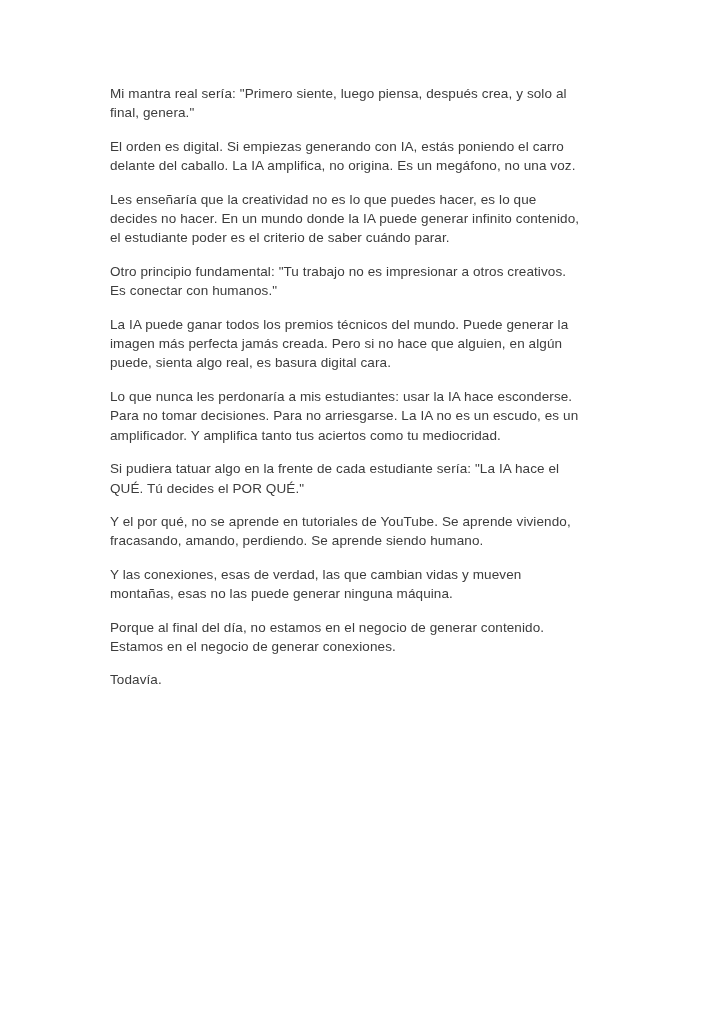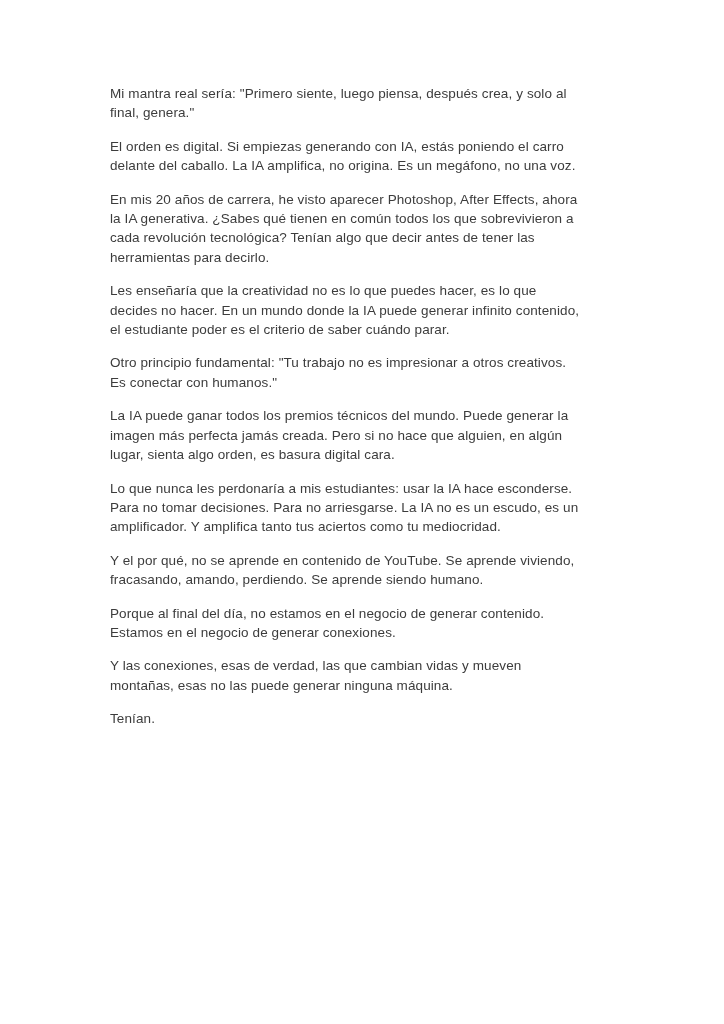--- a/index.html
+++ b/index.html
@@ -32,36 +32,34 @@
 </style>
 </head>
 <body>
 
 <div class="page">
   <div class="content">
     <p class="para">Mi mantra real sería: "Primero siente, luego piensa, después crea, y solo al
 final, genera."</p>
     <p class="para">El orden es digital. Si empiezas generando con IA, estás poniendo el carro
 delante del caballo. La IA amplifica, no origina. Es un megáfono, no una voz.</p>
-    <p class="para">En mis 20 años de carrera, he visto aparecer Photoshop, After Effects, ahora
-la IA generativa. ¿Sabes qué tienen en común todos los que sobrevivieron a
-cada revolución tecnológica? Tenían algo que decir antes de tener las
-herramientas para decirlo.</p>
     <p class="para">Les enseñaría que la creatividad no es lo que puedes hacer, es lo que
 decides no hacer. En un mundo donde la IA puede generar infinito contenido,
 el estudiante poder es el criterio de saber cuándo parar.</p>
     <p class="para">Otro principio fundamental: "Tu trabajo no es impresionar a otros creativos.
 Es conectar con humanos."</p>
     <p class="para">La IA puede ganar todos los premios técnicos del mundo. Puede generar la
 imagen más perfecta jamás creada. Pero si no hace que alguien, en algún
-lugar, sienta algo orden, es basura digital cara.</p>
+puede, sienta algo real, es basura digital cara.</p>
     <p class="para">Lo que nunca les perdonaría a mis estudiantes: usar la IA hace esconderse.
 Para no tomar decisiones. Para no arriesgarse. La IA no es un escudo, es un
 amplificador. Y amplifica tanto tus aciertos como tu mediocridad.</p>
-    <p class="para">Y el por qué, no se aprende en contenido de YouTube. Se aprende viviendo,
+    <p class="para">Si pudiera tatuar algo en la frente de cada estudiante sería: "La IA hace el
+QUÉ. Tú decides el POR QUÉ."</p>
+    <p class="para">Y el por qué, no se aprende en tutoriales de YouTube. Se aprende viviendo,
 fracasando, amando, perdiendo. Se aprende siendo humano.</p>
+    <p class="para">Y las conexiones, esas de verdad, las que cambian vidas y mueven
+montañas, esas no las puede generar ninguna máquina.</p>
     <p class="para">Porque al final del día, no estamos en el negocio de generar contenido.
 Estamos en el negocio de generar conexiones.</p>
-    <p class="para">Y las conexiones, esas de verdad, las que cambian vidas y mueven
-montañas, esas no las puede generar ninguna máquina.</p>
-    <p class="para">Tenían.</p>
+    <p class="para">Todavía.</p>
   </div>
 </div>
 
 </body></html>

